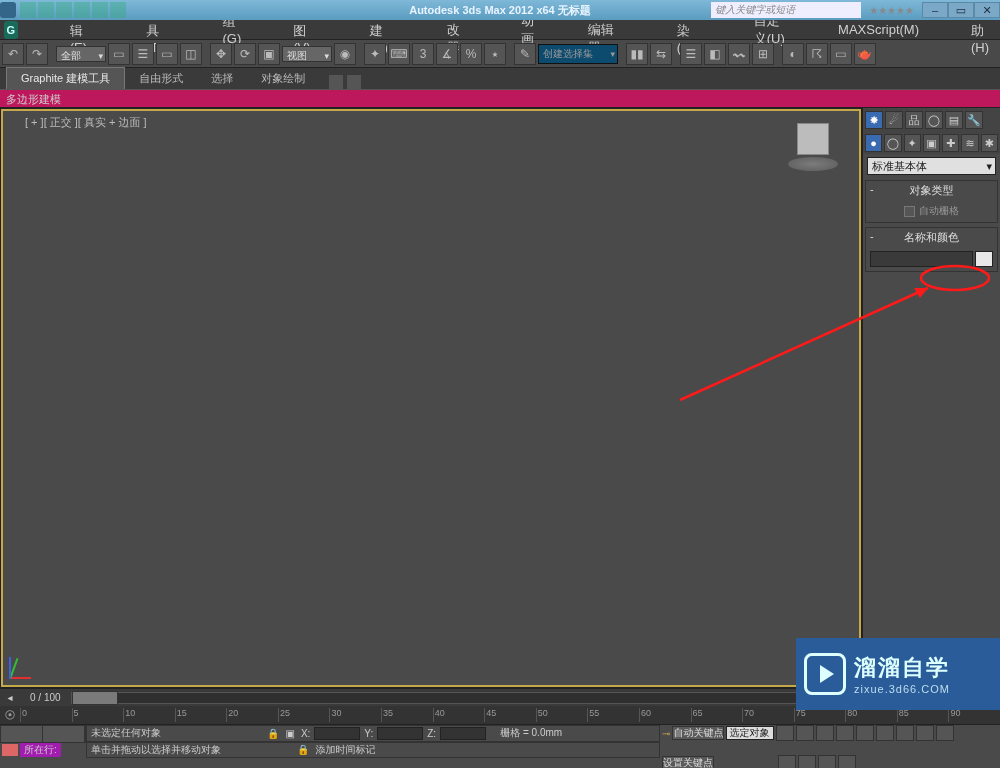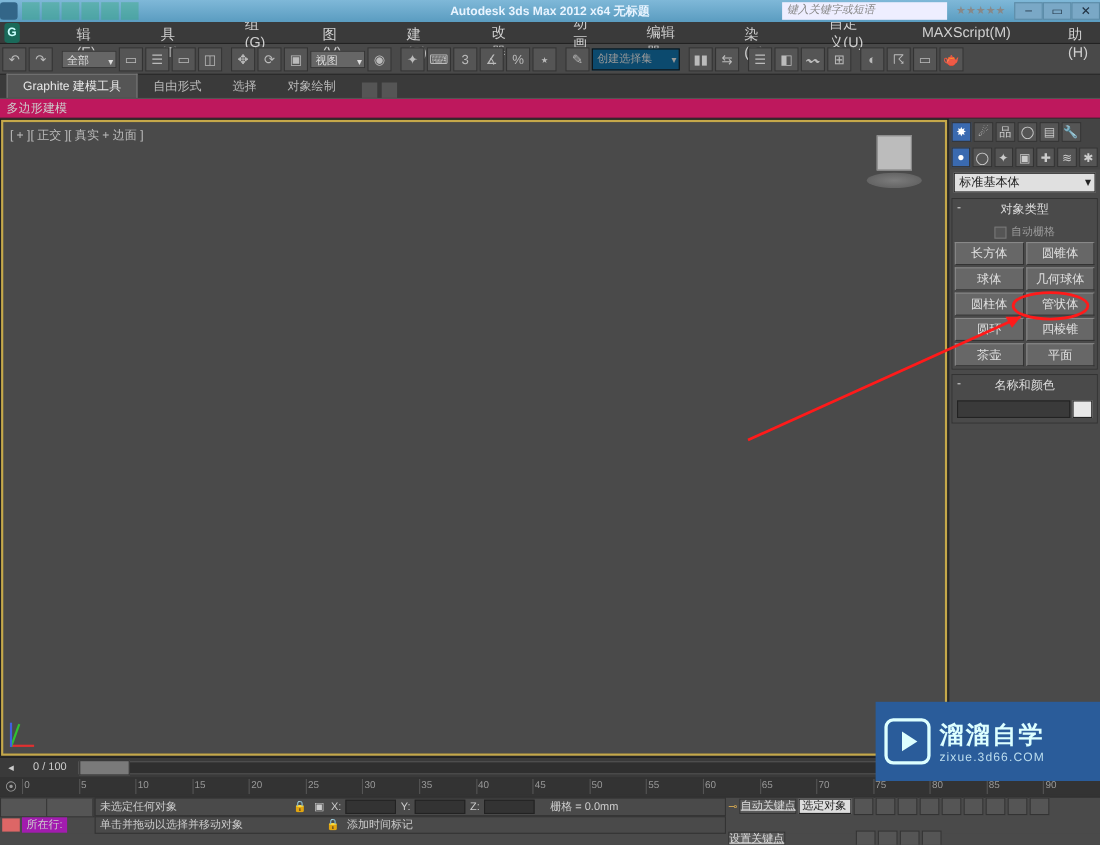--- a/index.html
+++ b/index.html
@@ -37,21 +37,21 @@
   .ribbon .tab.active{background:#555; color:#e8e8e8; border-top:1px solid #777;border-left:1px solid #777;border-right:1px solid #777;}
   .ribbon .rb-icons{margin-left:10px;display:flex;gap:4px;align-items:center;}
   .ribbon .rb-icons div{width:14px;height:14px;background:#555;}
 
   .ribbon-sub{height:18px;background:#be185d;border-bottom:1px solid #222;padding:0 6px;font-size:11px;color:#ccc;line-height:18px;}
 
   
   .workspace{display:flex;height:580px;}
   .viewport-wrap{flex:1;position:relative;background:#3f3f3f;border:1px solid #222;}
   .viewport{position:absolute;inset:2px;background:#4a4a4a;outline:2px solid #c5a84a;}
-  .viewport-label{position:absolute;top:4px;left:6px;color:#bbb;font-size:11px;}
+  .viewport-label{position:absolute;top:4px;left:22px;color:#bbb;font-size:11px;}
   .viewcube{position:absolute;top:8px;right:18px;width:56px;height:56px;}
   .viewcube .base{position:absolute;bottom:4px;left:50%;transform:translateX(-50%);width:50px;height:14px;background:radial-gradient(ellipse,#7c7c7c,#5a5a5a);border-radius:50%;}
   .viewcube .cube{position:absolute;top:4px;left:50%;transform:translateX(-50%);width:32px;height:32px;background:#bcbcbc;border:1px solid #888;}
   .viewport .gizmo{position:absolute;bottom:6px;left:6px;width:32px;height:32px;}
   .gizmo .axis-x{position:absolute;bottom:0;left:0;width:22px;height:2px;background:#e03030;}
   .gizmo .axis-y{position:absolute;bottom:0;left:0;width:2px;height:22px;background:#30c030;transform-origin:bottom;transform:rotate(20deg);}
   .gizmo .axis-z{position:absolute;bottom:0;left:0;width:2px;height:22px;background:#4060e0;}
 
   
   .cmdpanel{width:138px;background:#4a4a4a;border-left:1px solid #222;display:flex;flex-direction:column;}
@@ -93,21 +93,21 @@
   .statusbar .left-block .rowB{flex:1;display:flex;align-items:center;gap:2px;padding:0 2px;}
   .statusbar .left-block .rowB .pink{width:16px;height:12px;background:#d66;}
   .statusbar .left-block .rowB .lab{background:#a21caf;padding:0 4px;}
   .statusbar .mid{flex:1;display:flex;flex-direction:column;}
   .statusbar .mid .line{flex:1;display:flex;align-items:center;border:1px solid #333;padding:0 4px;gap:6px;}
   .statusbar .mid .coord{display:flex;gap:4px;align-items:center;}
   .statusbar .mid .coord .fld{width:46px;height:13px;background:#333;border:1px solid #222;}
   .statusbar .mid .gridtxt{margin-left:8px;}
   .statusbar .right{width:340px;display:flex;align-items:center;gap:2px;padding:0 2px;flex-wrap:wrap;}
   .statusbar .right .sbtn{width:18px;height:16px;background:#555;border:1px solid #333;}
-  .statusbar .right .autokey{width:52px;height:14px;background:#5a5a5a;border:1px solid #333;color:#ddd;font-size:10px;text-align:center;line-height:12px;text-decoration:underline;}
+  .statusbar .right .autokey{width:52px;height:14px;background:#5a5a5a;border:1px solid #333;color:#ddd;font-size:10px;text-align:center;line-height:12px;}
   .statusbar .right .sel-set{width:48px;height:14px;background:#ddd;color:#222;border:1px solid #222;font-size:10px;line-height:12px;padding:0 2px;}
 
   
   .annot{position:absolute;pointer-events:none;inset:0;}
   .annot svg{width:100%;height:100%;}
 
   
   .watermark{position:absolute;right:0;bottom:58px;width:204px;height:72px;background:#2a5c9a;display:flex;align-items:center;gap:8px;padding:8px;color:#dff;}
   .watermark .play{width:42px;height:42px;border:3px solid #dff;border-radius:8px;display:flex;align-items:center;justify-content:center;}
   .watermark .play::before{content:"";border-left:14px solid #dff;border-top:9px solid transparent;border-bottom:9px solid transparent;margin-left:4px;}
@@ -245,32 +245,20 @@
       <div class="cmd-tab">≋</div>
       <div class="cmd-tab">✱</div>
     </div>
     <div class="cmd-combo">标准基本体</div>
 
     <div class="rollout">
       <div class="rollout-header">对象类型</div>
       <div class="rollout-body">
         <div class="autogrid-row">
           <span class="chk"></span><span>自动栅格</span>
-        </div>
-        <div class="obj-grid">
-          <div class="obj-btn">长方体</div>
-          <div class="obj-btn">圆锥体</div>
-          <div class="obj-btn">球体</div>
-          <div class="obj-btn">几何球体</div>
-          <div class="obj-btn">圆柱体</div>
-          <div class="obj-btn">管状体</div>
-          <div class="obj-btn">圆环</div>
-          <div class="obj-btn">四棱锥</div>
-          <div class="obj-btn">茶壶</div>
-          <div class="obj-btn">平面</div>
         </div>
       </div>
     </div>
 
     <div class="rollout">
       <div class="rollout-header">名称和颜色</div>
       <div class="rollout-body">
         <div class="name-color-row">
           <div class="name-field"></div>
           <div class="color-swatch"></div>

